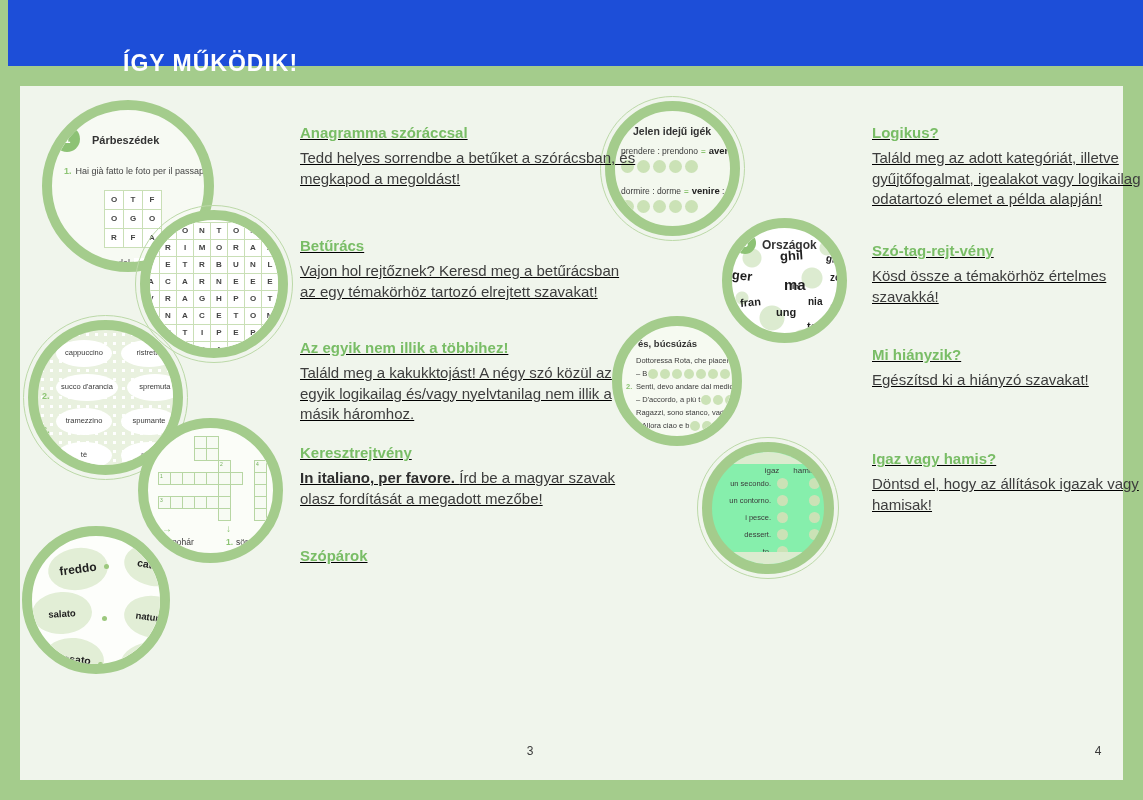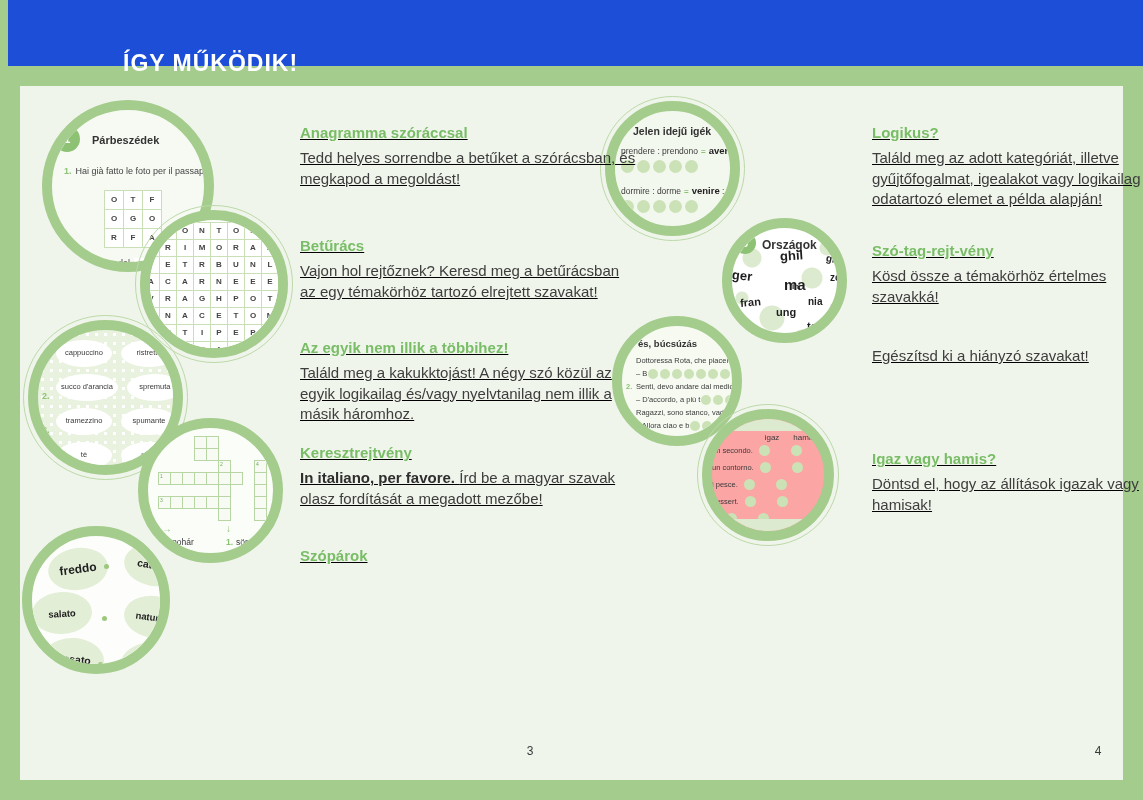--- a/index.html
+++ b/index.html
@@ -37,21 +37,21 @@
   .c6{left:585px;top:15px;width:135px;height:135px;background:#f3f8ee;}
   .c7{left:702px;top:132px;width:125px;height:125px;background:#ffffff;
       background-image:
        radial-gradient(circle at 20px 30px,#dcebd0 9px,transparent 10px),
        radial-gradient(circle at 80px 50px,#dcebd0 10px,transparent 11px),
        radial-gradient(circle at 40px 90px,#dcebd0 12px,transparent 13px),
        radial-gradient(circle at 95px 20px,#dcebd0 7px,transparent 8px),
        radial-gradient(circle at 10px 70px,#dcebd0 6px,transparent 7px),
        radial-gradient(circle at 70px 110px,#dcebd0 8px,transparent 9px);}
   .c8{left:592px;top:230px;width:130px;height:130px;background:#f6faf1;}
-  .c9{left:682px;top:323px;width:132px;height:132px;background:#fca5a5;}
+  .c9{left:682px;top:356px;width:132px;height:132px;background:#86efac;}
 
   .badge{position:absolute;border-radius:50%;background:#8dc275;color:#fff;font-weight:bold;
          text-align:center;}
   .bdg1{left:2px;top:16px;width:26px;height:26px;font-size:12px;line-height:26px;}
   .bdg7{left:2px;top:4px;width:22px;height:22px;font-size:11px;line-height:22px;}
   .c-title{position:absolute;font-weight:bold;color:#333;}
   .t1{left:40px;top:24px;font-size:11px;}
   .t6{left:18px;top:14px;font-size:10.5px;}
   .t7{left:30px;top:10px;font-size:12px;}
   .t8{left:16px;top:12px;font-size:9.5px;}
@@ -133,21 +133,21 @@
   .klnum{display:inline-block;width:10px;color:#8cc473;font-weight:bold;}
   .mdot{display:inline-block;width:10px;height:10px;border-radius:50%;background:#cbe2b6;
         margin:0 1px -3px 1px;}
 
   
   .iband{position:absolute;left:0;right:0;height:12px;background:#dcebcf;}
   .ib-top{top:0;} .ib-bot{bottom:0;}
   #ih-box{position:absolute;left:0;top:14px;right:4px;}
   .ihrow{display:flex;justify-content:flex-end;margin-bottom:3px;}
   .ihead{width:32px;text-align:center;font-size:8px;color:#3a3a3a;}
-  .irow{display:flex;align-items:center;justify-content:flex-start;margin-bottom:6px;}
+  .irow{display:flex;align-items:center;justify-content:flex-end;margin-bottom:6px;}
   .ilabel{font-size:7.5px;color:#3a3a3a;margin-right:6px;white-space:nowrap;}
   .idot{width:11px;height:11px;border-radius:50%;background:#cbe2b6;margin:0 10px 0 11px;flex:none;}
   .irow .idot{margin:0;}
   .irow .idot + .idot{margin-left:21px;}
   .irow .idot:first-of-type{margin-left:4px;}
 </style>
 </head>
 <body>
 
 <div class="page">
@@ -535,20 +535,21 @@
 
     <div class="tblock tr r1">
       <h3>Logikus?</h3>
       <p>Találd meg az adott kategóriát, illetve gyűjtőfogalmat, igealakot vagy logikailag odatartozó elemet a példa alapján!</p>
     </div>
     <div class="tblock tr r2">
       <h3>Szó-tag-rejt-vény</h3>
       <p>Kösd össze a témakörhöz értelmes szavakká!</p>
     </div>
     <div class="tblock tr r3">
+      <h3>Mi hiányzik?</h3>
       <p>Egészítsd ki a hiányzó szavakat!</p>
     </div>
     <div class="tblock tr r4">
       <h3>Igaz vagy hamis?</h3>
       <p>Döntsd el, hogy az állítások igazak vagy hamisak!</p>
     </div>
 
     <div class="pagenum" id="pn3">3</div>
     <div class="pagenum" id="pn4">4</div>
   </div>

